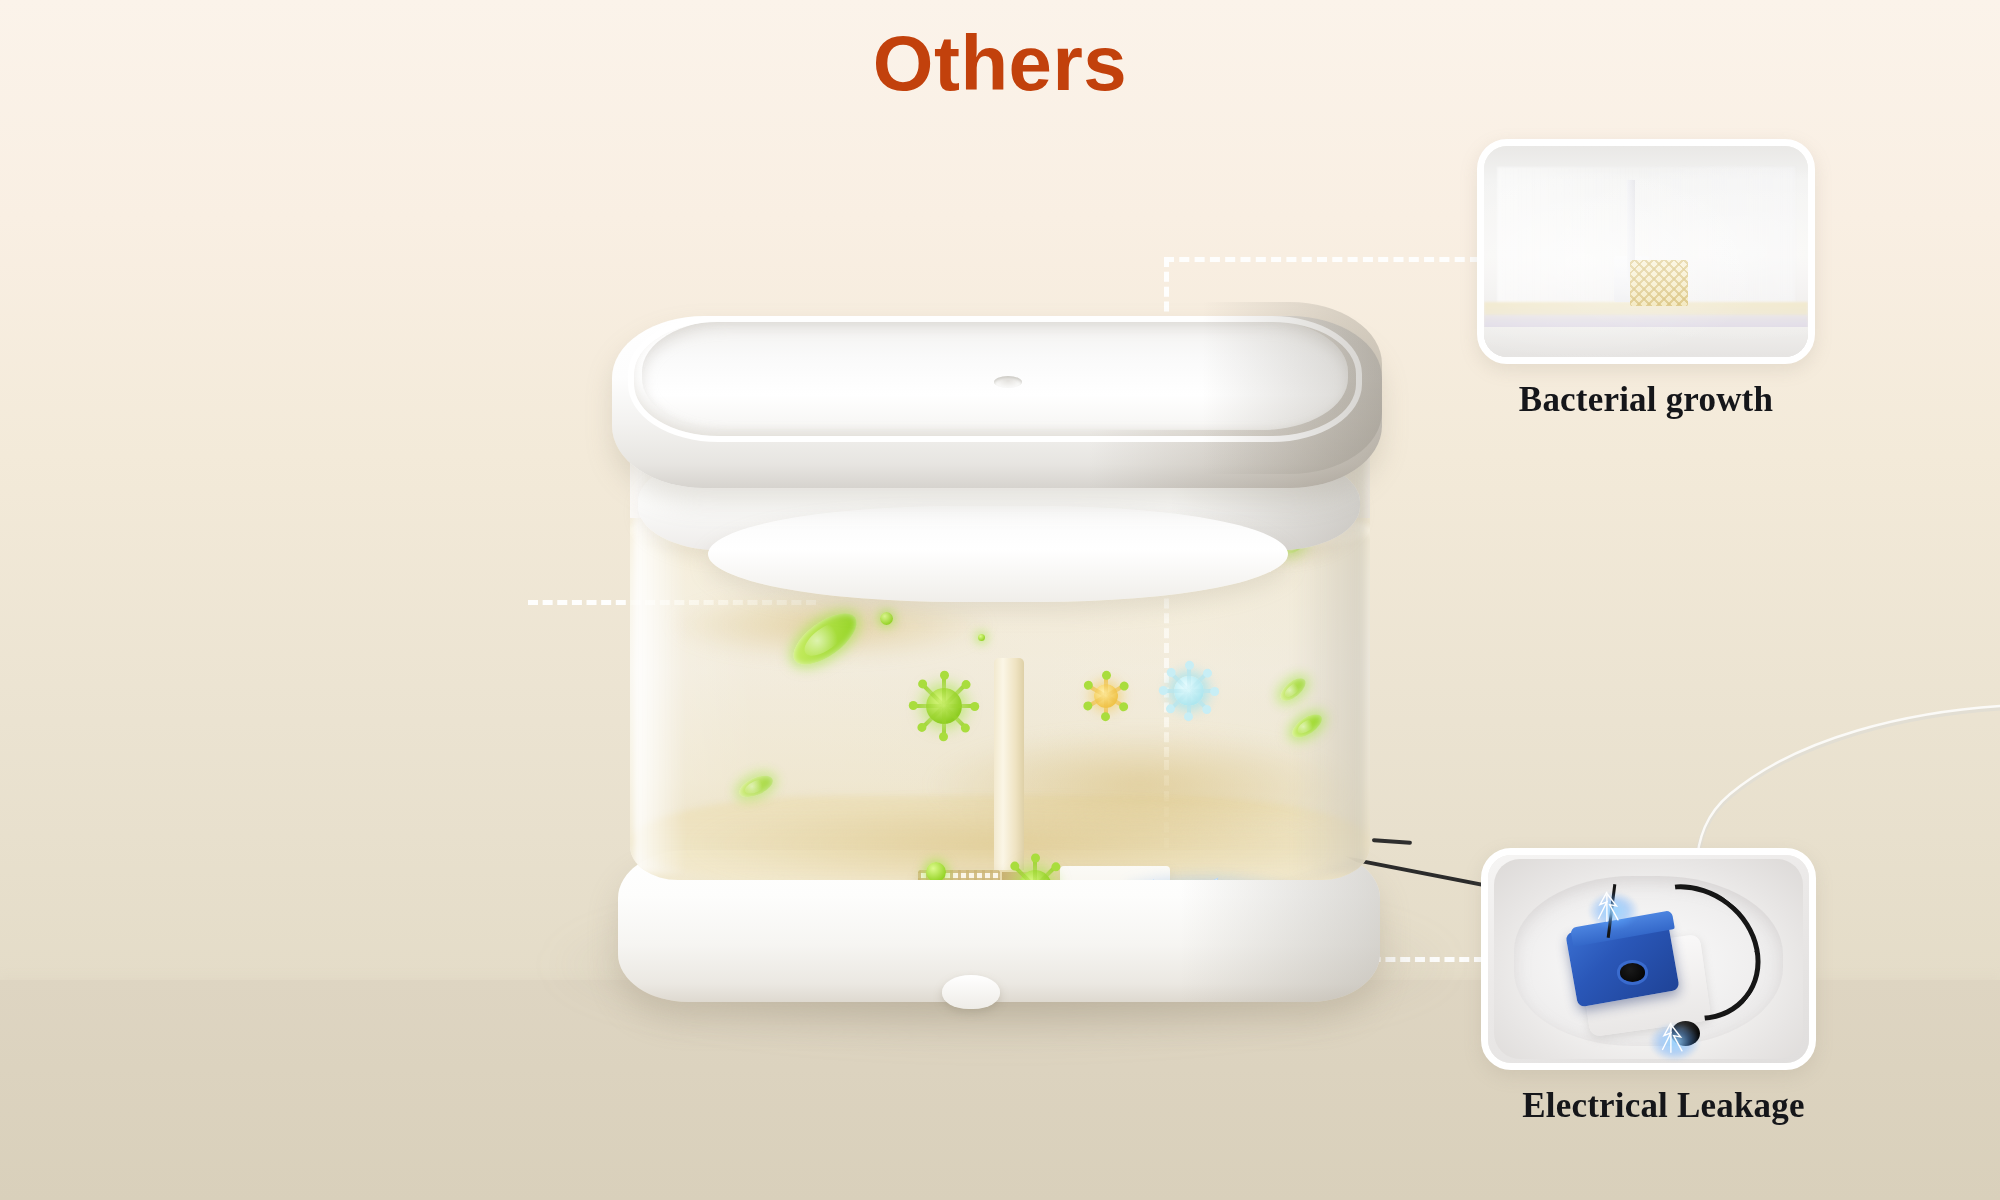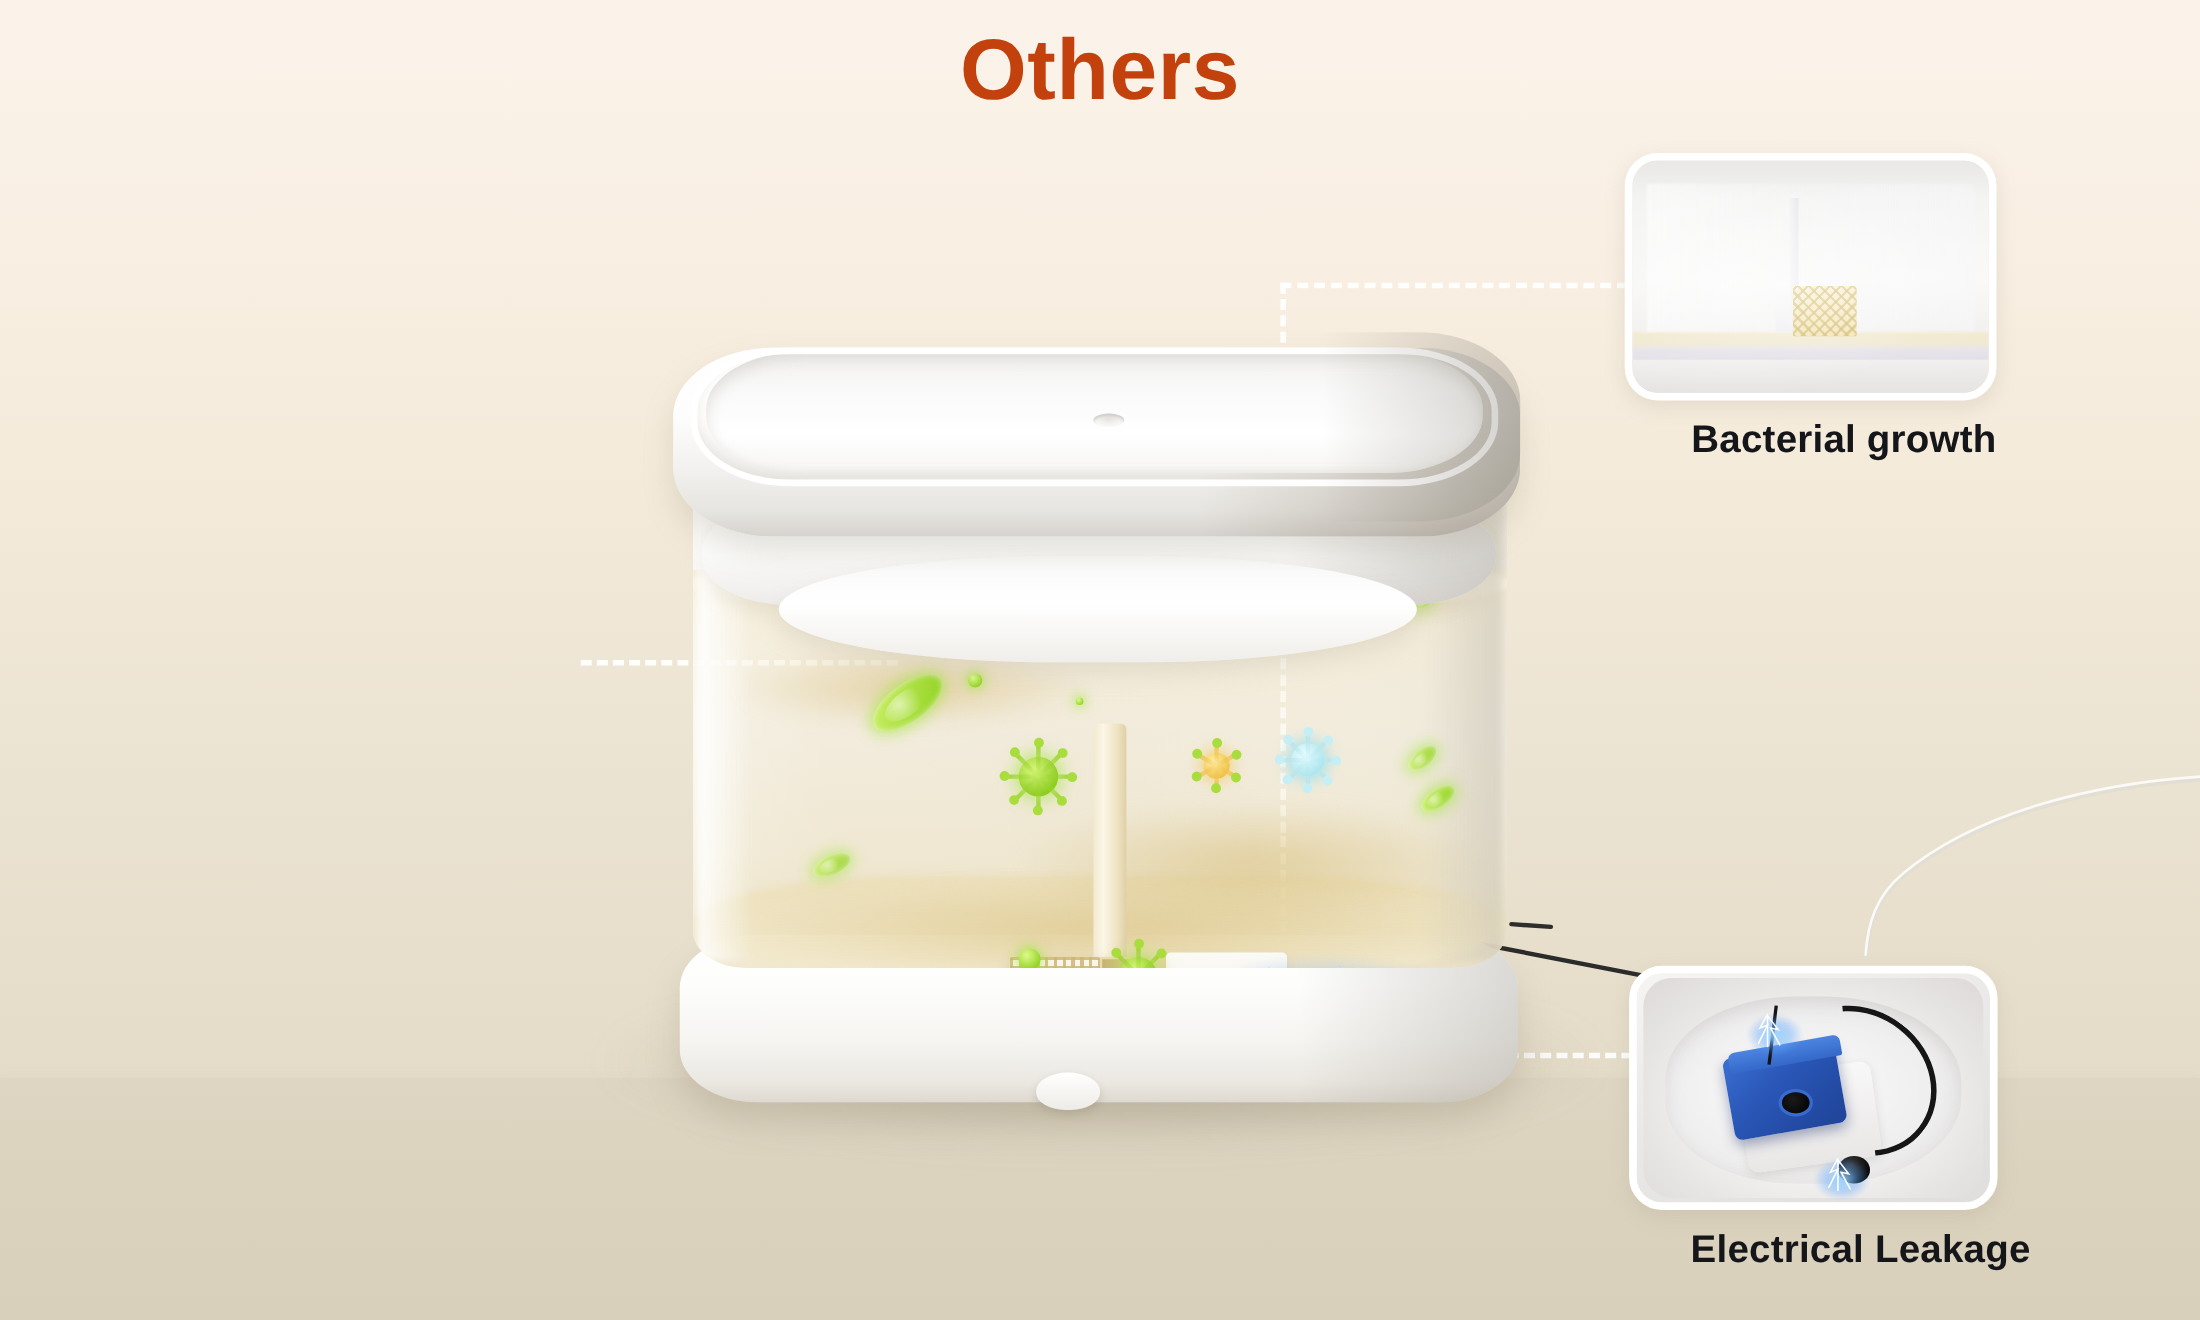--- a/index.html
+++ b/index.html
@@ -281,26 +281,27 @@
   .thumb{
     border-radius:30px;
     border:7px solid #ffffff;
     box-sizing:border-box;
     overflow:hidden;
     position:relative;
     box-shadow:0 6px 18px rgba(150,140,120,0.18);
     background:#efeee9;
   }
   .cap{
-    text-align:right;
+    text-align:center;
     font-size:35px;
     font-weight:600;
     color:#15161a;
     margin-top:16px;
     letter-spacing:0.2px;
+    font-family:Liberation Serif, serif;
   }
 
   
   .tb-bg{
     position:absolute;inset:0;
     background:linear-gradient(to bottom,#e9e8e6 0%,#f3f3f2 16%,#f7f6f4 52%,#eeeceb 78%,#e3e1e0 100%);
   }
   .tb-wall{
     position:absolute;left:4%;top:10%;width:92%;height:70%;
     background:linear-gradient(to right,rgba(255,255,255,0.55),rgba(255,255,255,0.22) 45%,rgba(246,246,248,0.5) 100%);
@@ -645,21 +646,21 @@
       <div class="tb-tube"></div>
       <div class="tb-filter"></div>
       <div class="tb-band"></div>
       <div class="tb-base"></div>
       <div class="tb-haze"></div>
     </div>
     <div class="cap">Bacterial growth</div>
   </div>
 
 
-  <div class="callout" style="left:1481px;top:878px;width:365px;">
+  <div class="callout" style="left:1481px;top:848px;width:365px;">
     <div class="thumb" style="width:335px;height:222px;">
       <div class="te-bg"></div>
       <div class="te-basin"></div>
       <div class="te-bowl"></div>
       <div class="te-plate"></div>
       <div class="te-cord-loop"></div>
       <div class="te-pump"></div>
       <div class="te-pump-top"></div>
       <div class="te-pump-hole"></div>
       <div class="te-cord"></div>

